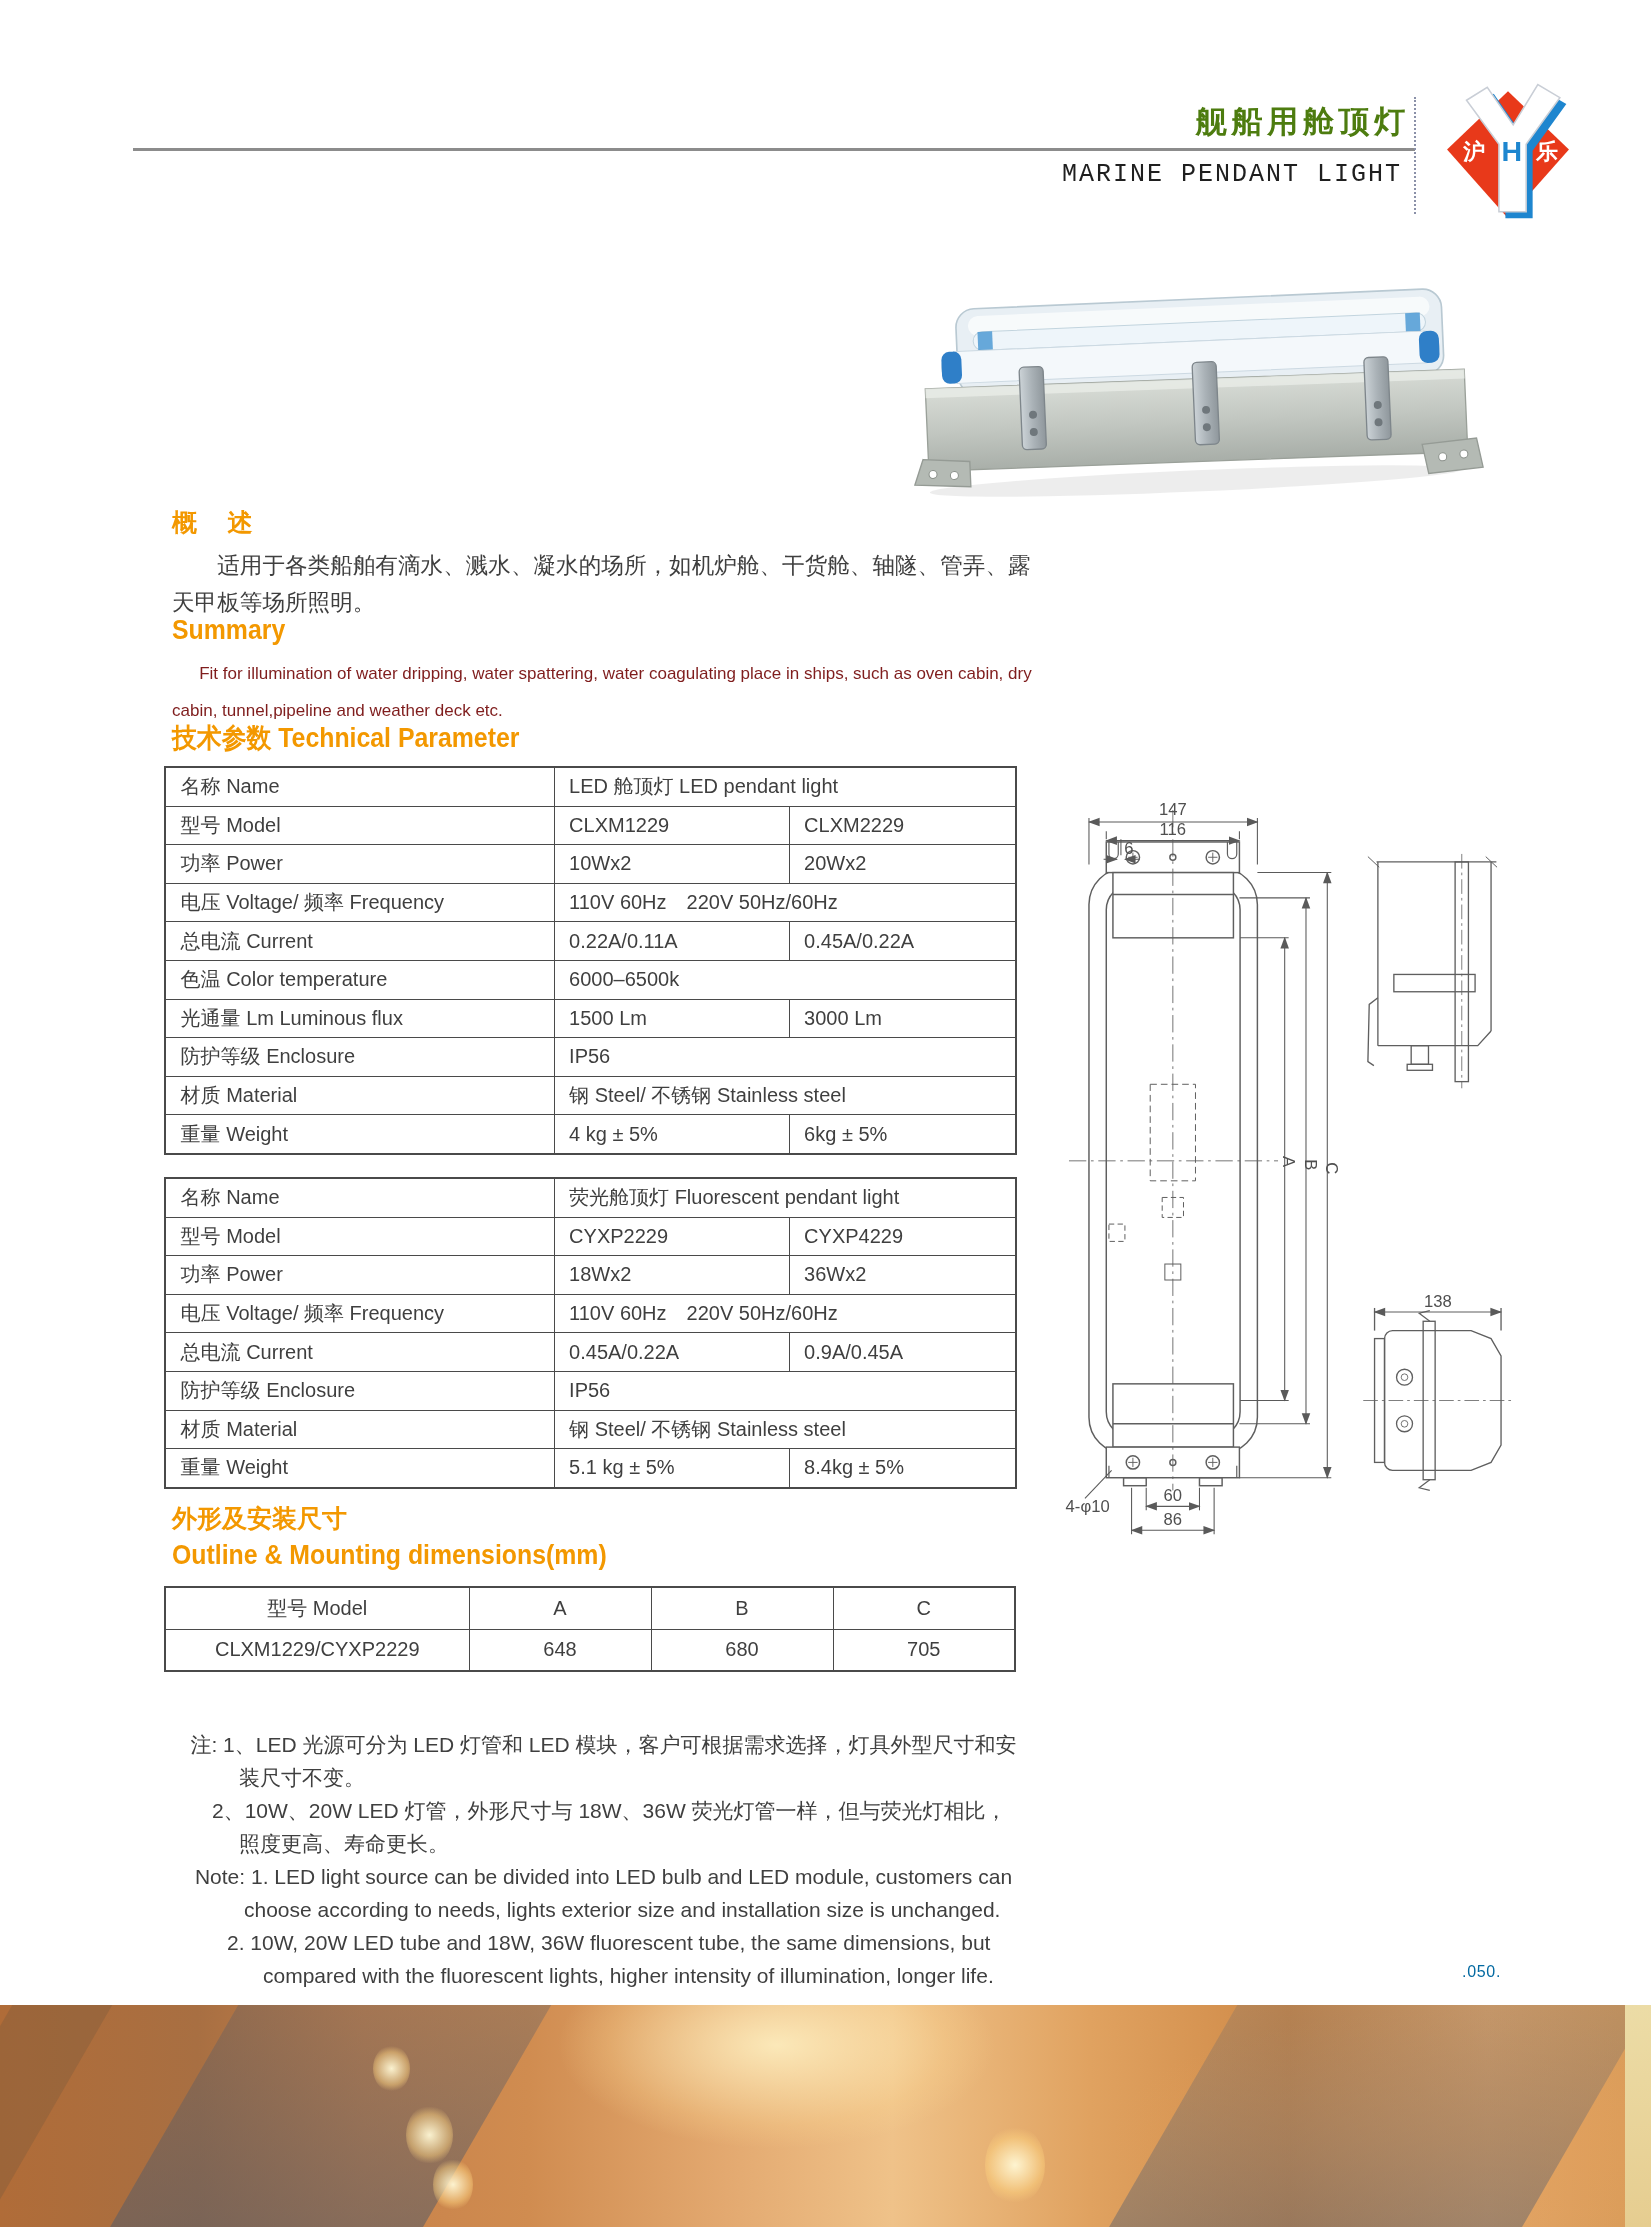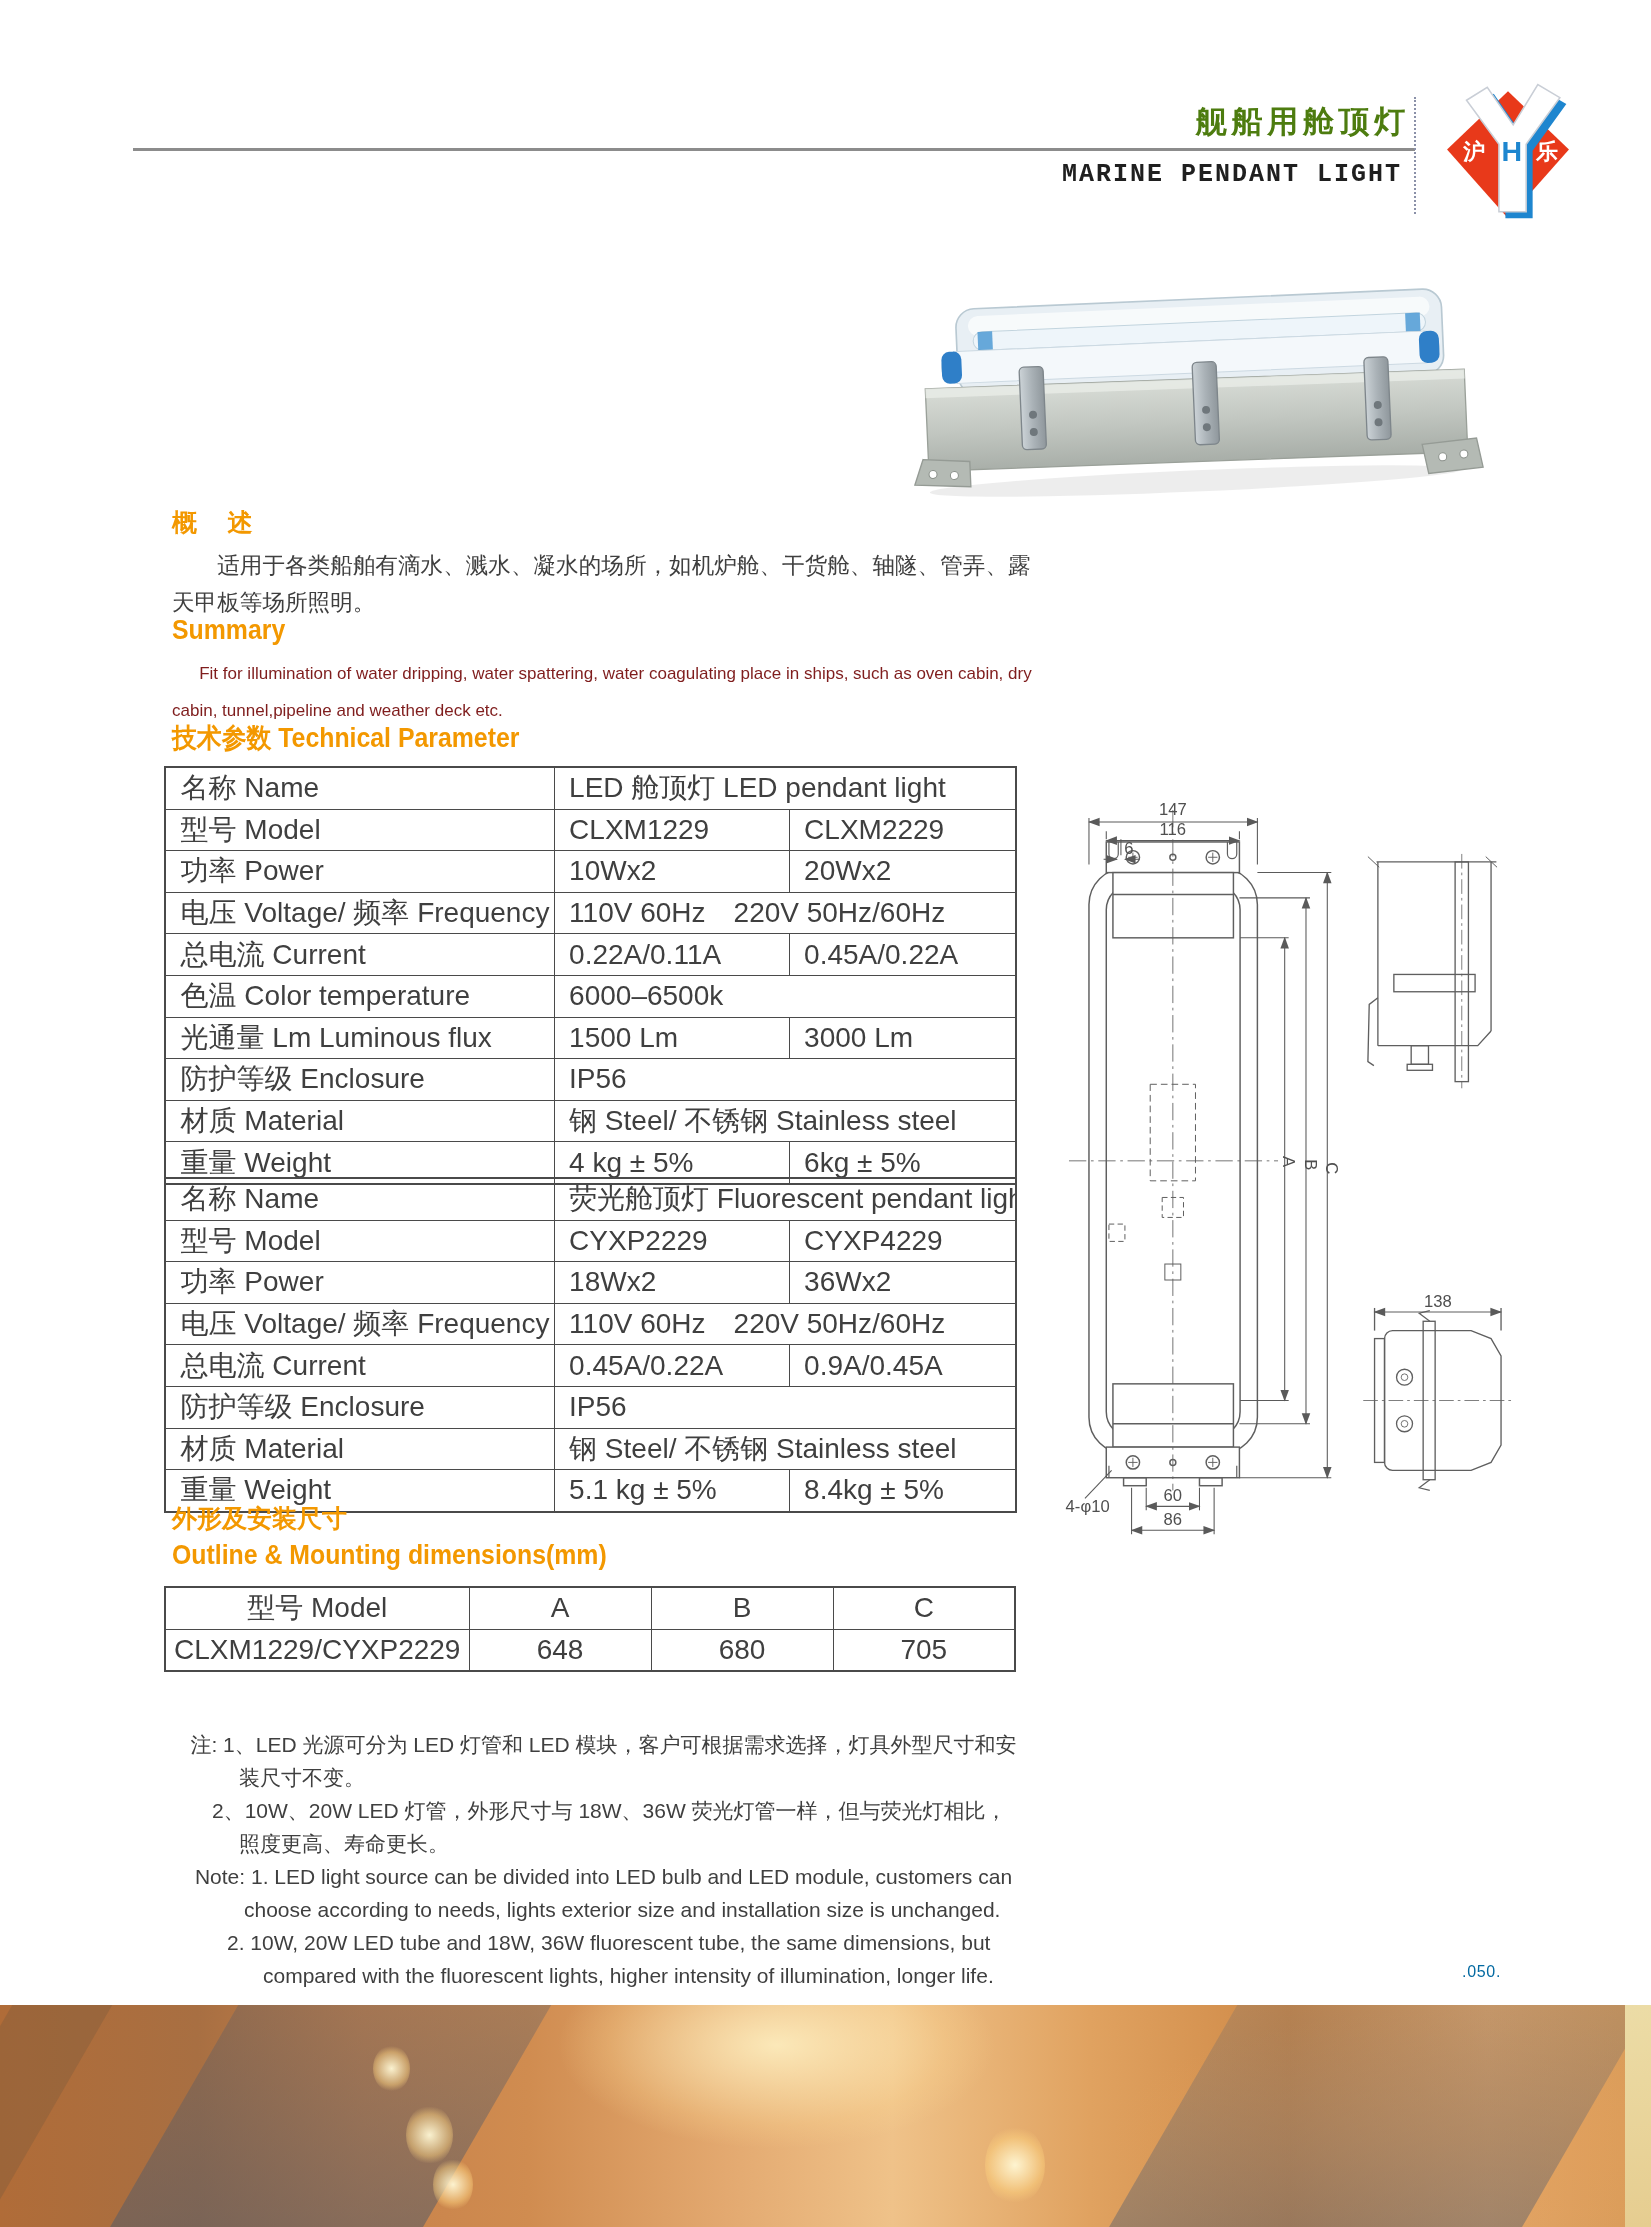--- a/index.html
+++ b/index.html
@@ -11,21 +11,21 @@
   .abs { position:absolute; }
 
   
   .cn-title {
     top:101px; right:242px; font-size:31px; font-weight:bold; color:#4d7c0f;
     letter-spacing:4.7px; white-space:nowrap;
   }
   .header-rule { top:148px; left:133px; width:1282px; height:2.7px; background:#8c8c8c; }
   .en-title {
     top:160px; right:250px; font-family:"Liberation Mono","DejaVu Sans Mono",monospace;
-    font-size:25px; font-weight:bold; color:#1f1f1f; letter-spacing:2px; white-space:nowrap;
+    font-size:25px; font-weight:normal; color:#1f1f1f; letter-spacing:2px; white-space:nowrap;
   }
   .header-dotted { top:97px; left:1414px; height:117px; width:0; border-left:2px dotted #8a90a8; }
   .logo-box { top:73px; left:1428px; width:160px; height:153px; }
 
   
   .photo-box { top:276px; left:879px; width:626px; height:233px; }
 
   
   .h-orange-cn { color:#F39800; font-weight:bold; font-size:25px; white-space:nowrap; }
   .h-orange-en {
@@ -39,21 +39,21 @@
   }
   .h-summary { top:615px; left:172px; }
   .body-en {
     top:655px; left:172px; width:865px; font-size:17px; line-height:37px;
     text-indent:1.6em; color:#7f1d1d;
   }
   .h-tech { top:720px; left:172px; }
 
   
   table.spec { border-collapse:collapse; table-layout:fixed; width:851px;
-    font-size:28px; color:#3f3f3f; }
+    font-size:20px; color:#3f3f3f; }
   table.spec td { border:1.7px solid #4a4a4a; height:35px; padding:1.3px 5.3px 1.3px 14.6px;
     overflow:hidden; white-space:nowrap; }
   table.spec { border:2.7px solid #4a4a4a; }
   .t1 { top:766px; left:164px; }
   .t2 { top:1177px; left:164px; }
   .col-label { width:389px; }
   .col-v1 { width:235px; }
   .col-v2 { width:227px; }
 
   .h-outline-cn { top:1502px; left:172px; }

